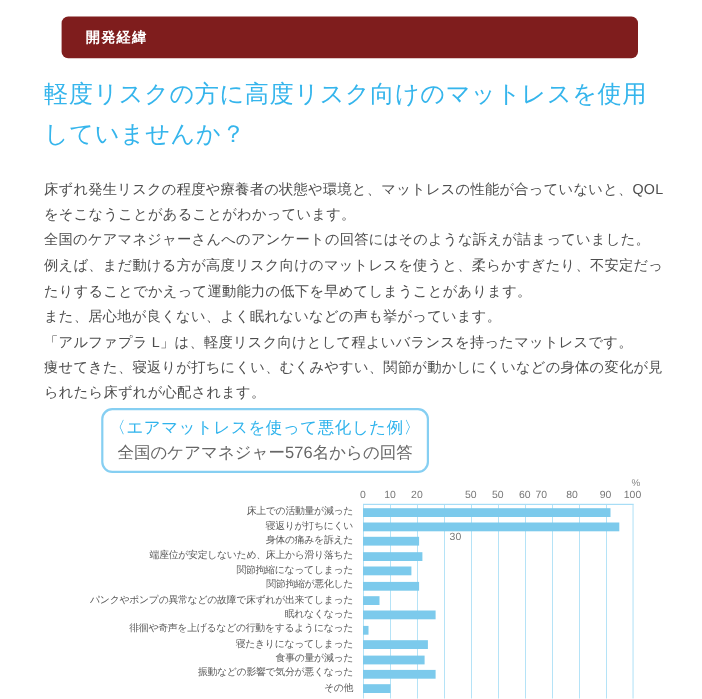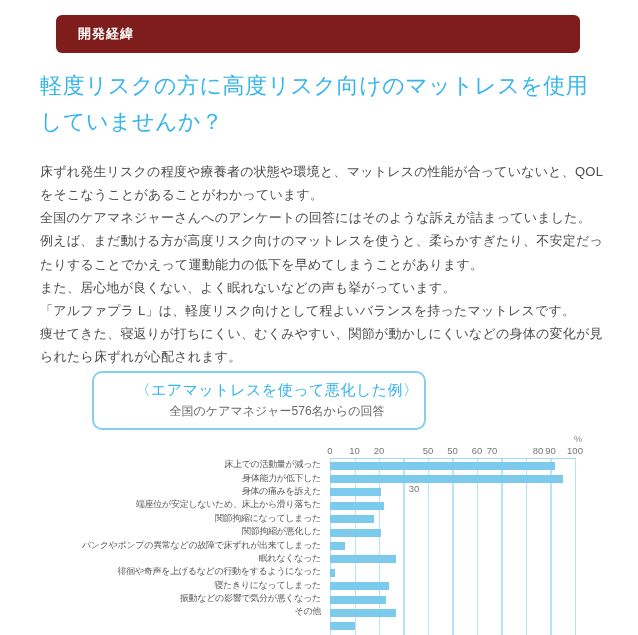--- a/index.html
+++ b/index.html
@@ -22,24 +22,23 @@
   }
   .body-text{
     position:absolute;left:40px;top:160px;width:566px;
     font-size:13px;line-height:1.78;color:#4d4d4d;letter-spacing:0.2px;
   }
   .caption-box{
     position:absolute;left:92px;top:371px;width:294px;height:55px;
     border:2px solid #86cff2;border-radius:10px;
     display:flex;flex-direction:column;align-items:center;justify-content:center;
     background:#ffffff;
-    padding-left:36px;
   }
   .caption-title{font-size:15px;letter-spacing:0.5px;}
-  .caption-subtitle{font-size:12px;color:#666666;margin-top:3px;}
+  .caption-subtitle{font-size:15px;color:#666666;margin-top:3px;}
   .chart{position:absolute;left:0;top:434px;width:638px;height:201px;}
   .pct-label{
     position:absolute;top:0;left:578px;transform:translateX(-50%);
     font-size:9px;color:#888888;
   }
   .tick-label{
     position:absolute;top:11px;transform:translateX(-50%);
     font-size:9.5px;color:#777777;
   }
   .plot{
@@ -86,35 +85,36 @@
   <div class="pct-label">%</div>
   <div id="ticks">
       <span class="tick-label" style="left: 330px;">0</span>
       <span class="tick-label" style="left: 354.5px;">10</span>
       <span class="tick-label" style="left: 379px;">20</span>
       <span class="tick-label" style="left: 414px; margin-top: 38px;">30</span>
       <span class="tick-label" style="left: 428px;">50</span>
       <span class="tick-label" style="left: 452.5px;">50</span>
       <span class="tick-label" style="left: 477px;">60</span>
       <span class="tick-label" style="left: 492px;">70</span>
-      <span class="tick-label" style="left: 538px;">80</span>
+      <span class="tick-label" style="left: 520px;">80</span>
       <span class="tick-label" style="left: 550.5px;">90</span>
       <span class="tick-label" style="left: 575px;">100</span>
     </div>
   <div class="labels-col" id="catLabels">
       <div class="cat-label">床上での活動量が減った</div>
-      <div class="cat-label">身体能力が低下した</div>
+      <div class="cat-label">寝返りが打ちにくい</div>
       <div class="cat-label">身体の痛みを訴えた</div>
       <div class="cat-label">端座位が安定しないため、床上から滑り落ちた</div>
       <div class="cat-label">関節拘縮になってしまった</div>
       <div class="cat-label">関節拘縮が悪化した</div>
       <div class="cat-label">パンクやポンプの異常などの故障で床ずれが出来てしまった</div>
       <div class="cat-label">眠れなくなった</div>
       <div class="cat-label">徘徊や奇声を上げるなどの行動をするようになった</div>
       <div class="cat-label">寝たきりになってしまった</div>
+      <div class="cat-label">食事の量が減った</div>
       <div class="cat-label">振動などの影響で気分が悪くなった</div>
       <div class="cat-label">その他</div>
     </div>
   <div class="plot" id="plot">
       <div class="bar-row">
         <div class="bar" style="width: 225.4px; background: rgb(124, 202, 236);"></div>
       </div>
       <div class="bar-row">
         <div class="bar" style="width: 232.75px; background: rgb(124, 202, 236);"></div>
       </div>

